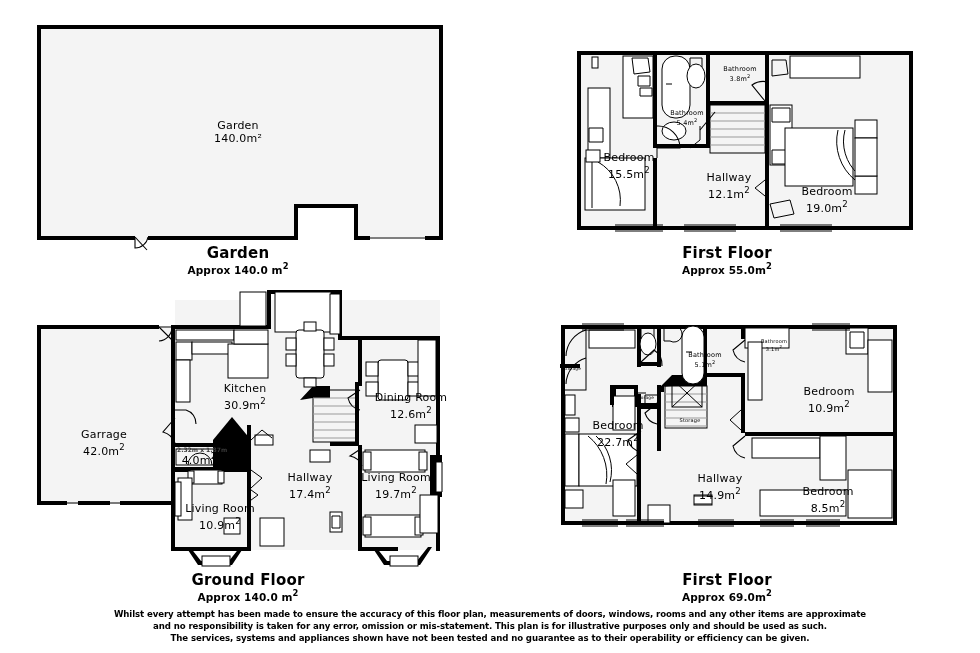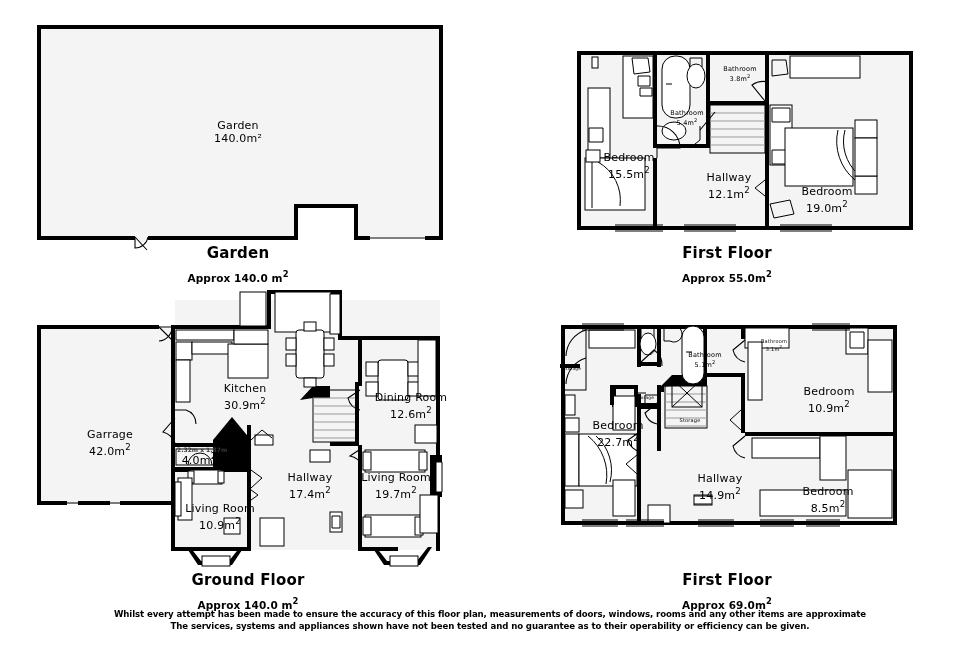--- a/index.html
+++ b/index.html
@@ -52,21 +52,21 @@
   .lbl .sq     { font-size: 0.78em; vertical-align: super; }
 
   .caption {
     position: absolute;
     text-align: center;
     transform: translateX(-50%);
     color: #000;
     line-height: 1.12;
   }
   .caption .t1 { font-size: 15px; font-weight: bold; letter-spacing: 0.2px; }
-  .caption .t2 { font-size: 10.5px; font-weight: bold; letter-spacing: 0.1px; margin-top: 8px; }
+  .caption .t2 { font-size: 10.5px; font-weight: bold; letter-spacing: 0.1px; }
   .caption .t2 .sq { font-size: 0.8em; vertical-align: super; }
 
   .dimbox {
     position: absolute;
     font-size: 6px;
     font-weight: bold;
     color: #3a3a3a;
     white-space: nowrap;
   }
 
@@ -455,21 +455,21 @@
   </div>
   <div class="lbl room" style="left:827px; top:186px;">
     <div>Bedroom</div>
     <div><span>19.0m</span><span class="sq">2</span></div>
   </div>
   <div class="caption" style="left:727px; top:245px;">
     <div class="t1">First Floor</div>
     <div class="t2"><span>Approx 55.0m</span><span class="sq">2</span></div>
   </div>
 
-  <div class="lbl room" style="left:110px; top:429px;">
+  <div class="lbl room" style="left:104px; top:429px;">
     <div>Garrage</div>
     <div><span>42.0m</span><span class="sq">2</span></div>
   </div>
   <div class="lbl room" style="left:245px; top:383px;">
     <div>Kitchen</div>
     <div><span>30.9m</span><span class="sq">2</span></div>
   </div>
   <div class="lbl room" style="left:199px; top:451px;">
     <div><span>4.0m</span><span class="sq">2</span></div>
   </div>
@@ -522,16 +522,17 @@
   <div class="lbl tiny2" style="left:690px; top:418px;">Storage</div>
   <div class="lbl micro" style="left:572px; top:366px;">Storage</div>
   <div class="lbl micro" style="left:645px; top:395px;">Storage</div>
   <div class="caption" style="left:727px; top:572px;">
     <div class="t1">First Floor</div>
     <div class="t2"><span>Approx 69.0m</span><span class="sq">2</span></div>
   </div>
 
   <div id="disclaimer">
     <div>Whilst every attempt has been made to ensure the accuracy of this floor plan, measurements of doors, windows, rooms and any other items are approximate</div>
+    <div>and no responsibility is taken for any error, omission or mis-statement. This plan is for illustrative purposes only and should be used as such.</div>
     <div>The services, systems and appliances shown have not been tested and no guarantee as to their operability or efficiency can be given.</div>
   </div>
 
 </div>
 
 </body></html>

